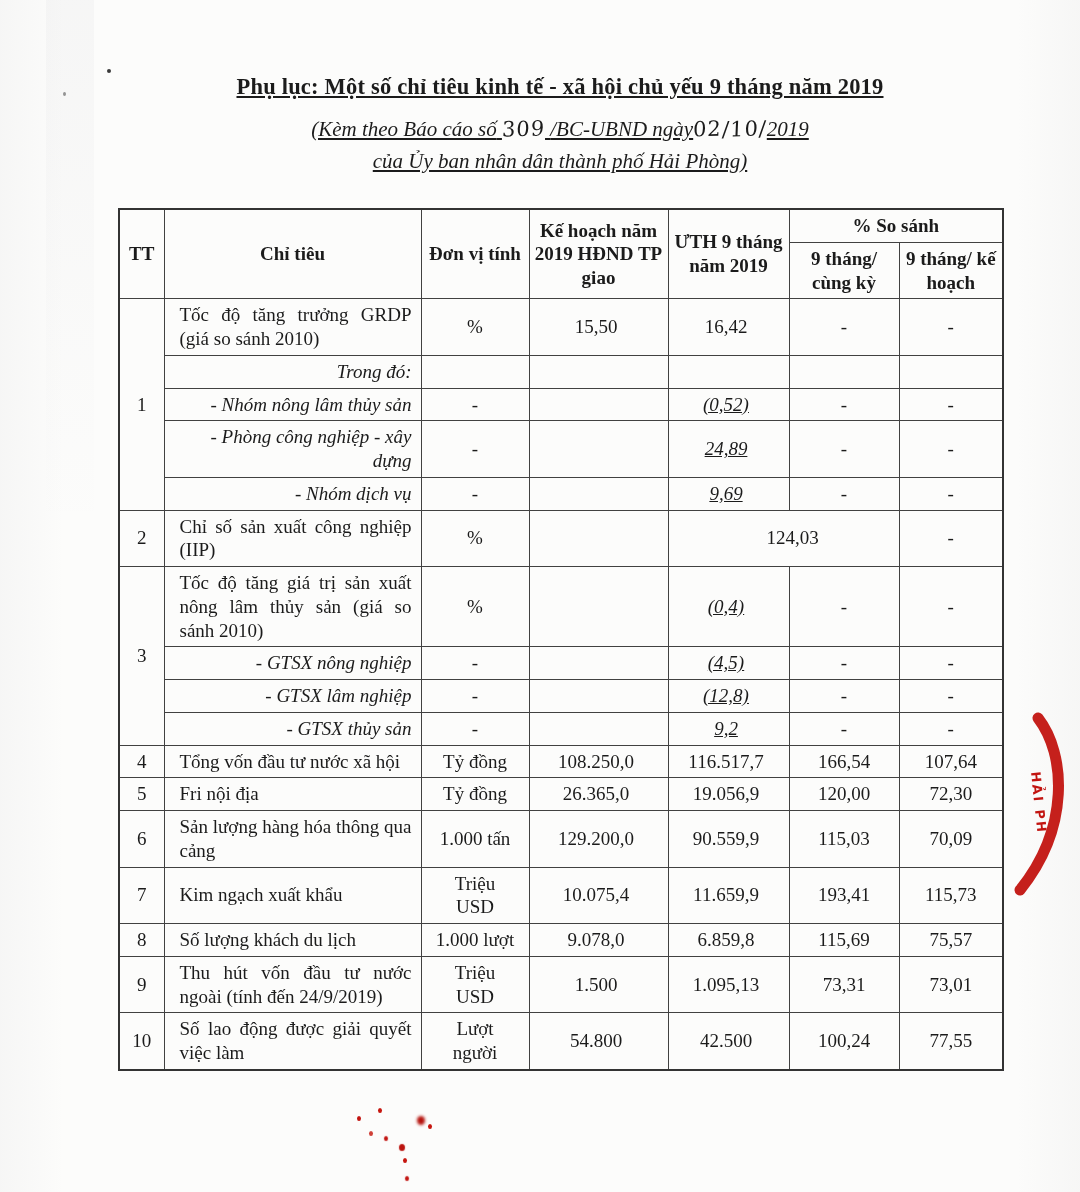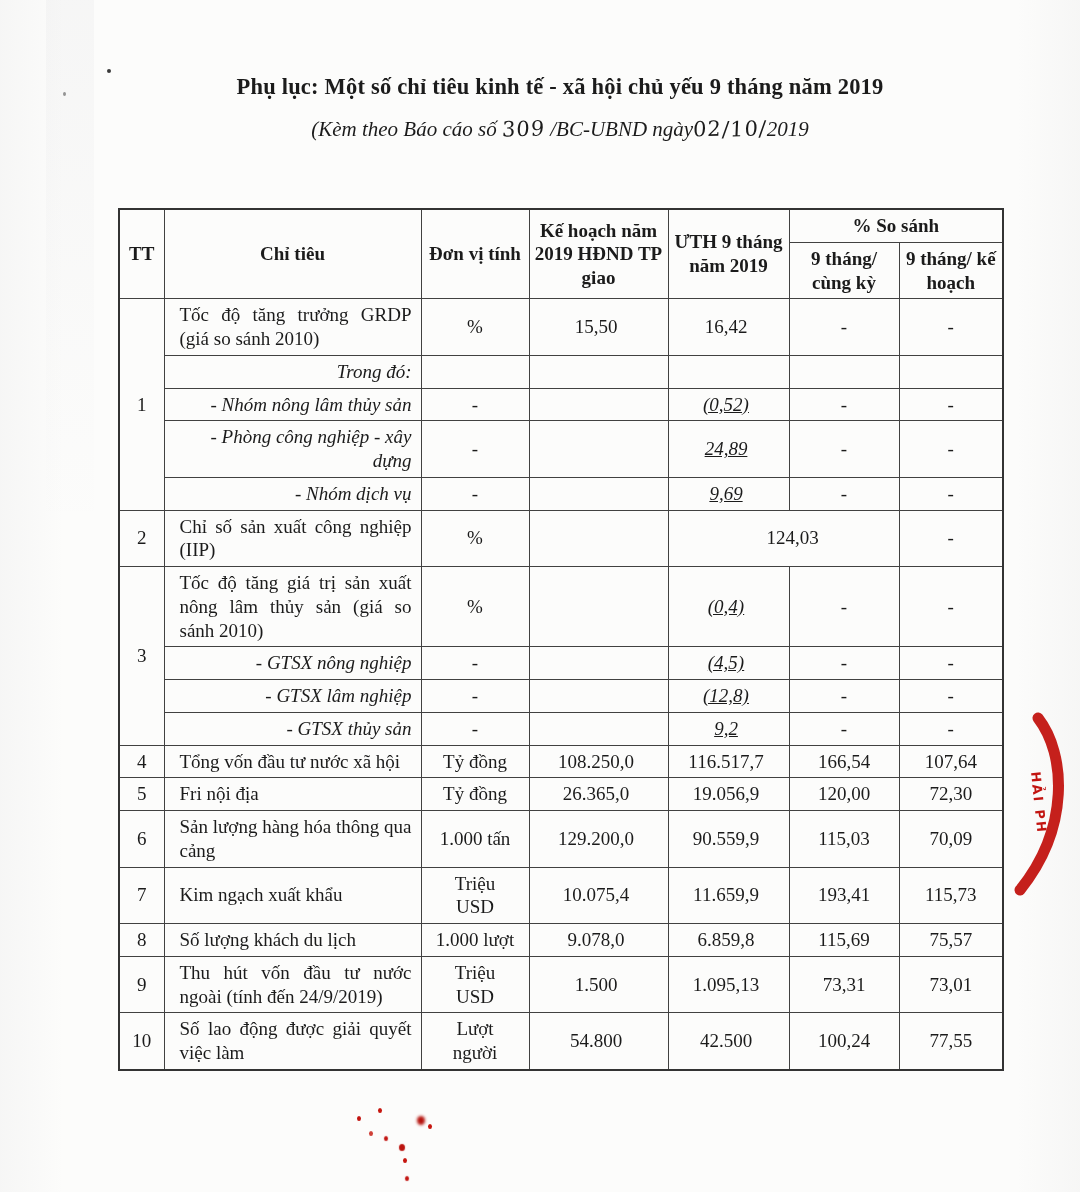--- a/index.html
+++ b/index.html
@@ -6,21 +6,21 @@
   body{
     width:1080px;height:1192px;position:relative;overflow:hidden;
     background:
       linear-gradient(90deg, rgba(70,70,80,.03), rgba(0,0,0,0) 6%, rgba(0,0,0,0) 94%, rgba(70,70,80,.03)),
       #fcfcfb;
     font-family:"Liberation Serif","DejaVu Serif",serif;
     color:#1b1b1b;
   }
   .scan-band{position:absolute;left:46px;top:0;width:48px;height:100%;
     background:linear-gradient(180deg, rgba(110,110,125,.045), rgba(110,110,125,0) 45%);pointer-events:none;}
-  .titleblock{position:absolute;left:40px;top:74px;width:1040px;text-align:center;}
+  .titleblock{position:absolute;left:40px;top:74px;width:1040px;text-align:center;text-decoration:underline;}
   .doc-title{font-weight:bold;font-size:22.5px;letter-spacing:.2px;}
   .doc-subtitle{margin-top:14px;font-style:italic;font-size:21px;line-height:1.5;}
   .hw{font-family:"DejaVu Serif",serif;font-style:normal;display:inline-block;transform:rotate(-1.5deg) skewX(-4deg);letter-spacing:1px;}
   
   table.main{
     position:absolute;left:118px;top:208px;width:884px;
     border-collapse:collapse;table-layout:fixed;
     font-size:19px;line-height:1.25;color:#1b1b1b;
   }
   table.main th,table.main td{border:1.6px solid #414141;}
@@ -58,20 +58,21 @@
 <div class="speck1"></div>
 <div class="speck2"></div>
 
 <div class="titleblock">
   <div class="doc-title">Phụ lục: Một số chỉ tiêu kinh tế - xã hội chủ yếu 9 tháng năm 2019</div>
   <div class="doc-subtitle">
     <span>(Kèm theo Báo cáo số</span>
     <span class="hw">309</span>
     <span>/BC-UBND ngày</span><span class="hw">02</span><span class="hw">/10/</span><span>2019</span>
     <br>
+    <span>của Ủy ban nhân dân thành phố Hải Phòng)</span>
   </div>
 </div>
 
 <table class="main">
   <colgroup>
     <col style="width:45px">
       <col style="width:257px">
       <col style="width:108px">
     <col style="width:139px">
       <col style="width:121px">

